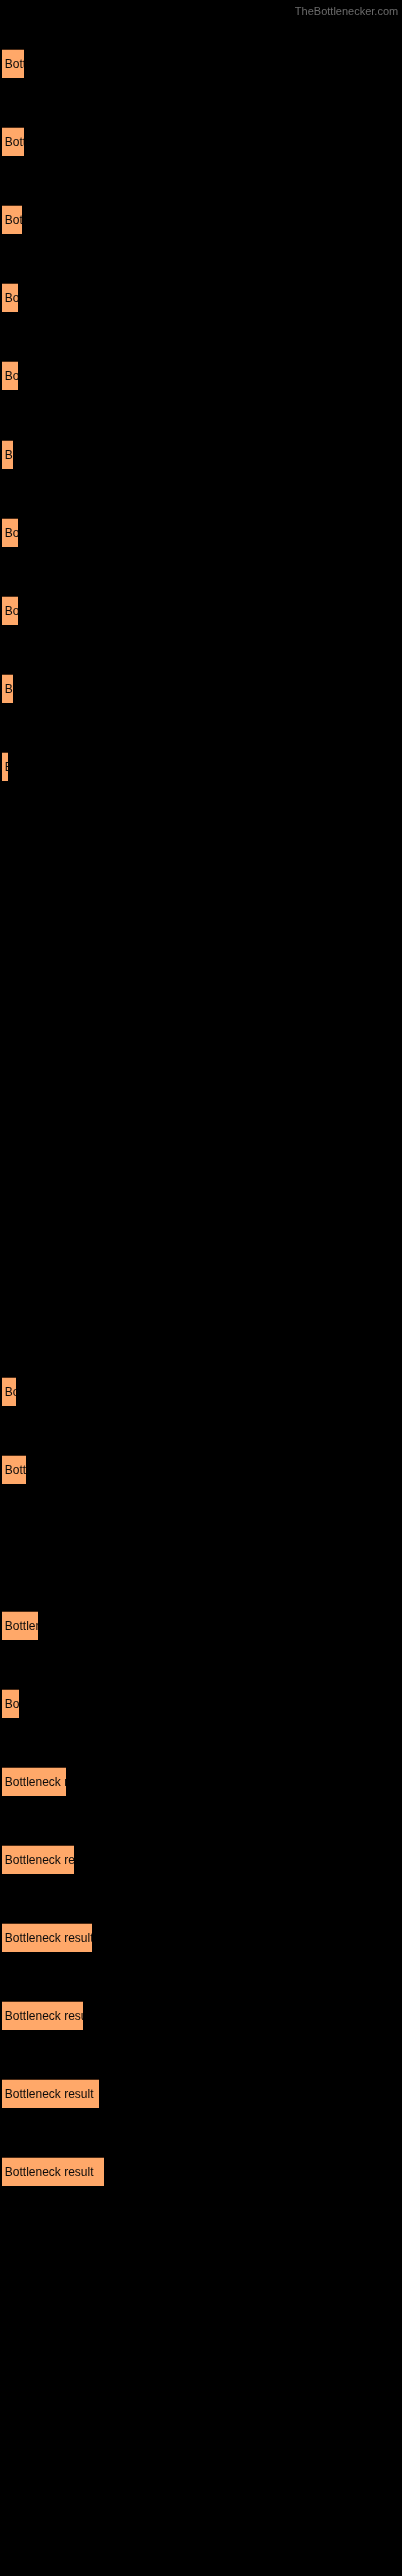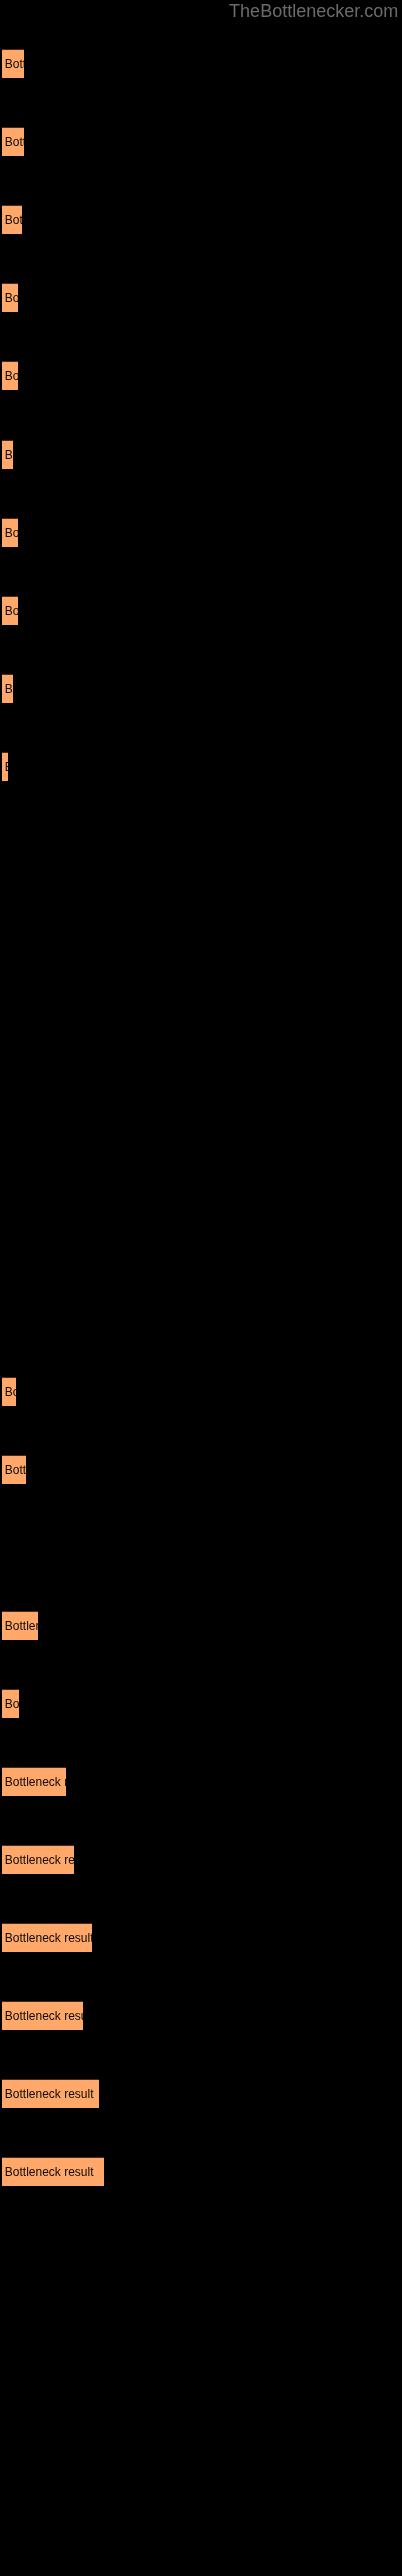--- a/index.html
+++ b/index.html
@@ -12,21 +12,21 @@
     width: 403px;
     height: 2576px;
     background: #000000;
     overflow: hidden;
     font-family: "Liberation Sans", sans-serif;
   }
   #site-title {
     position: absolute;
     top: 1.6px;
     right: 4.8px;
-    font-size: 18px;
+    font-size: 11px;
     line-height: 19.3px;
     color: #6b6b6b;
     letter-spacing: 0px;
     white-space: nowrap;
     font-family: "Liberation Sans", sans-serif;
   }
   #plot {
     position: absolute;
     left: 0;
     top: 0;

